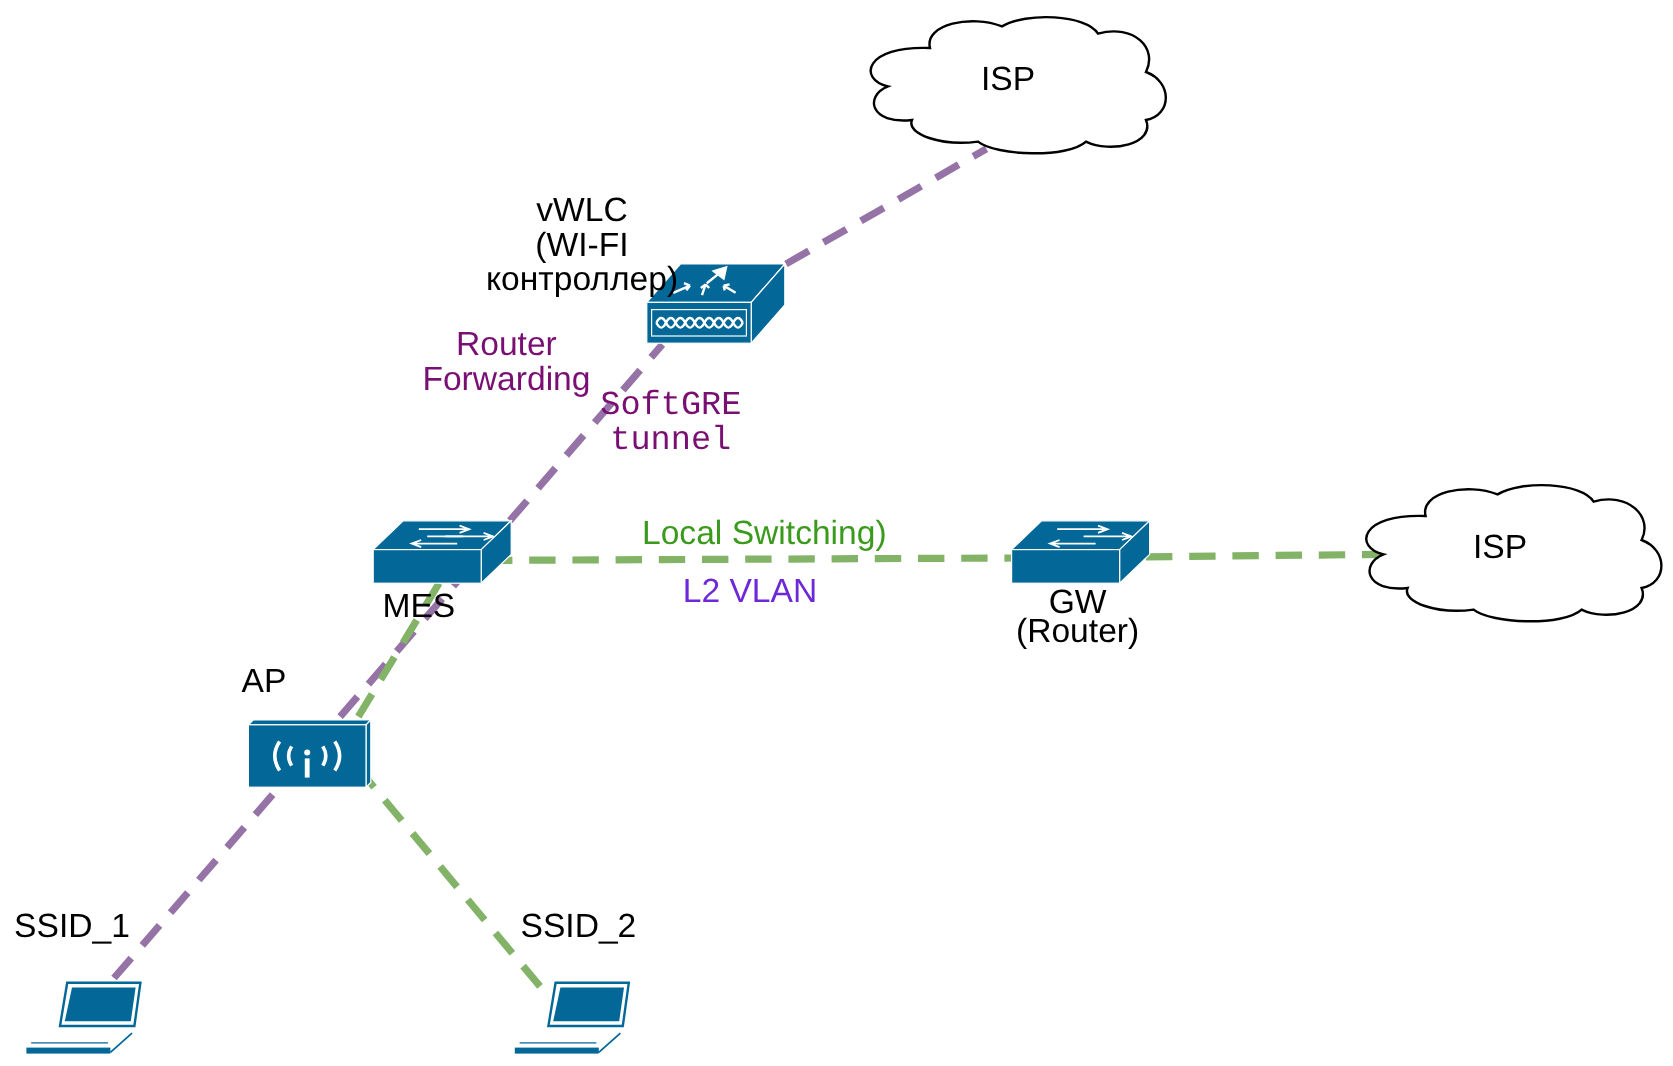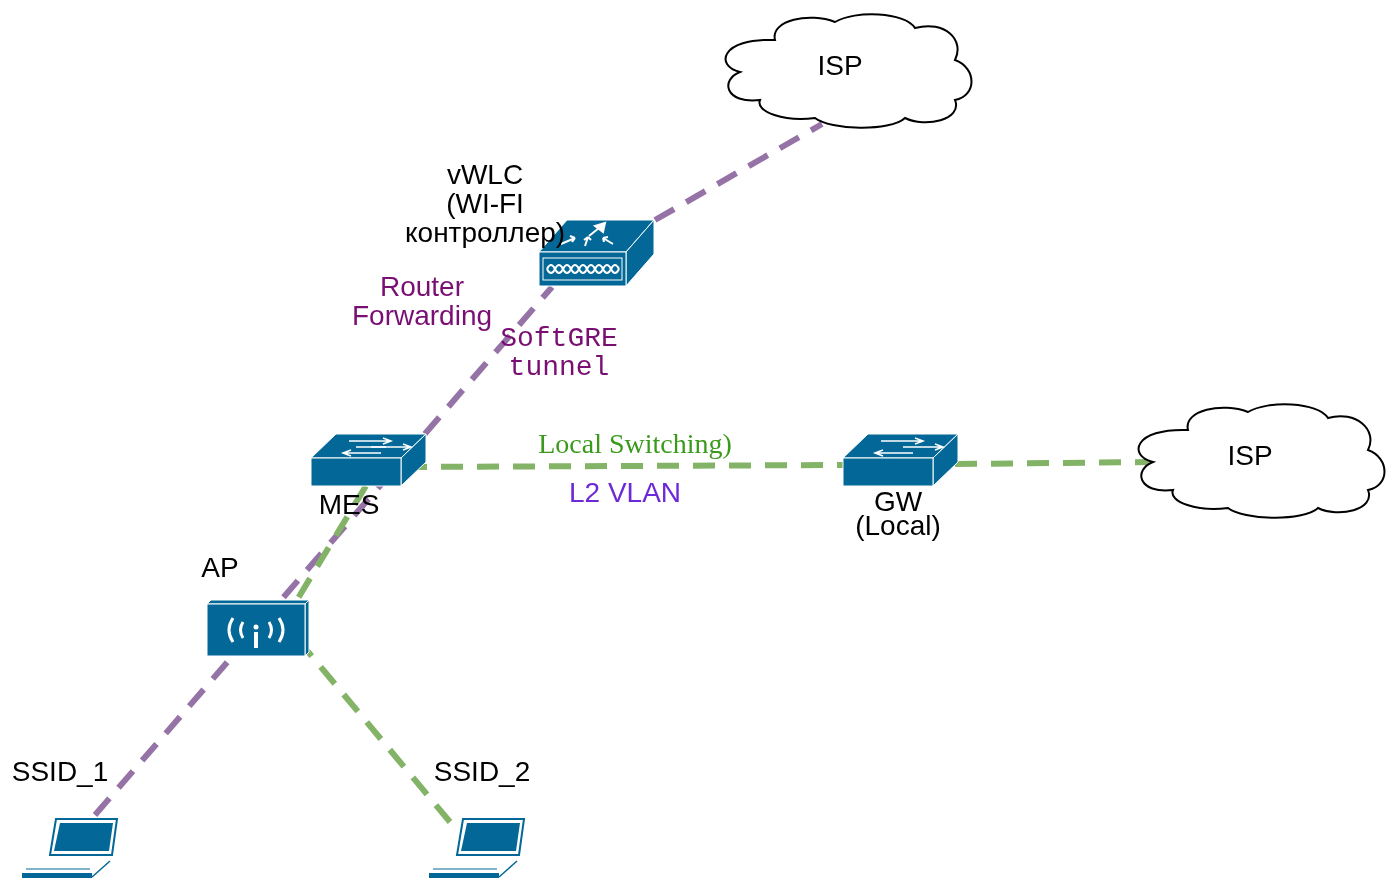--- a/index.html
+++ b/index.html
@@ -121,26 +121,26 @@
 <div class="lbl purple" style="left:352px; top:272px; width:140px;">
   <div>Router</div>
   <div>Forwarding</div>
 </div>
 
 <div class="lbl purple" style="left:500px; top:324px; width:118px;font-family:Liberation Mono, monospace;">
   <div>SoftGRE</div>
   <div>tunnel</div>
 </div>
 
-<div class="lbl green1" style="left:535px; top:429px; width:200px;font-family:Liberation Serif, serif;">Local Switching)</div>
+<div class="lbl green1" style="left:535px; top:429px; width:200px;">Local Switching)</div>
 <div class="lbl green2" style="left:550px; top:478px; width:150px;">L2 VLAN</div>
 
 <div class="lbl" style="left:314px; top:490px; width:70px;">MES</div>
 
 <div class="lbl" style="left:838px; top:490px; width:120px; line-height:24px;">
   <div>GW</div>
-  <div>(Local)</div>
+  <div>(Router)</div>
 </div>
 
 <div class="lbl" style="left:190px; top:553px; width:60px;">AP</div>
 
 <div class="lbl bold" style="left:5px; top:757px; width:110px;">SSID_1</div>
 <div class="lbl bold" style="left:427px; top:757px; width:110px;">SSID_2</div>
 
 </body></html>

